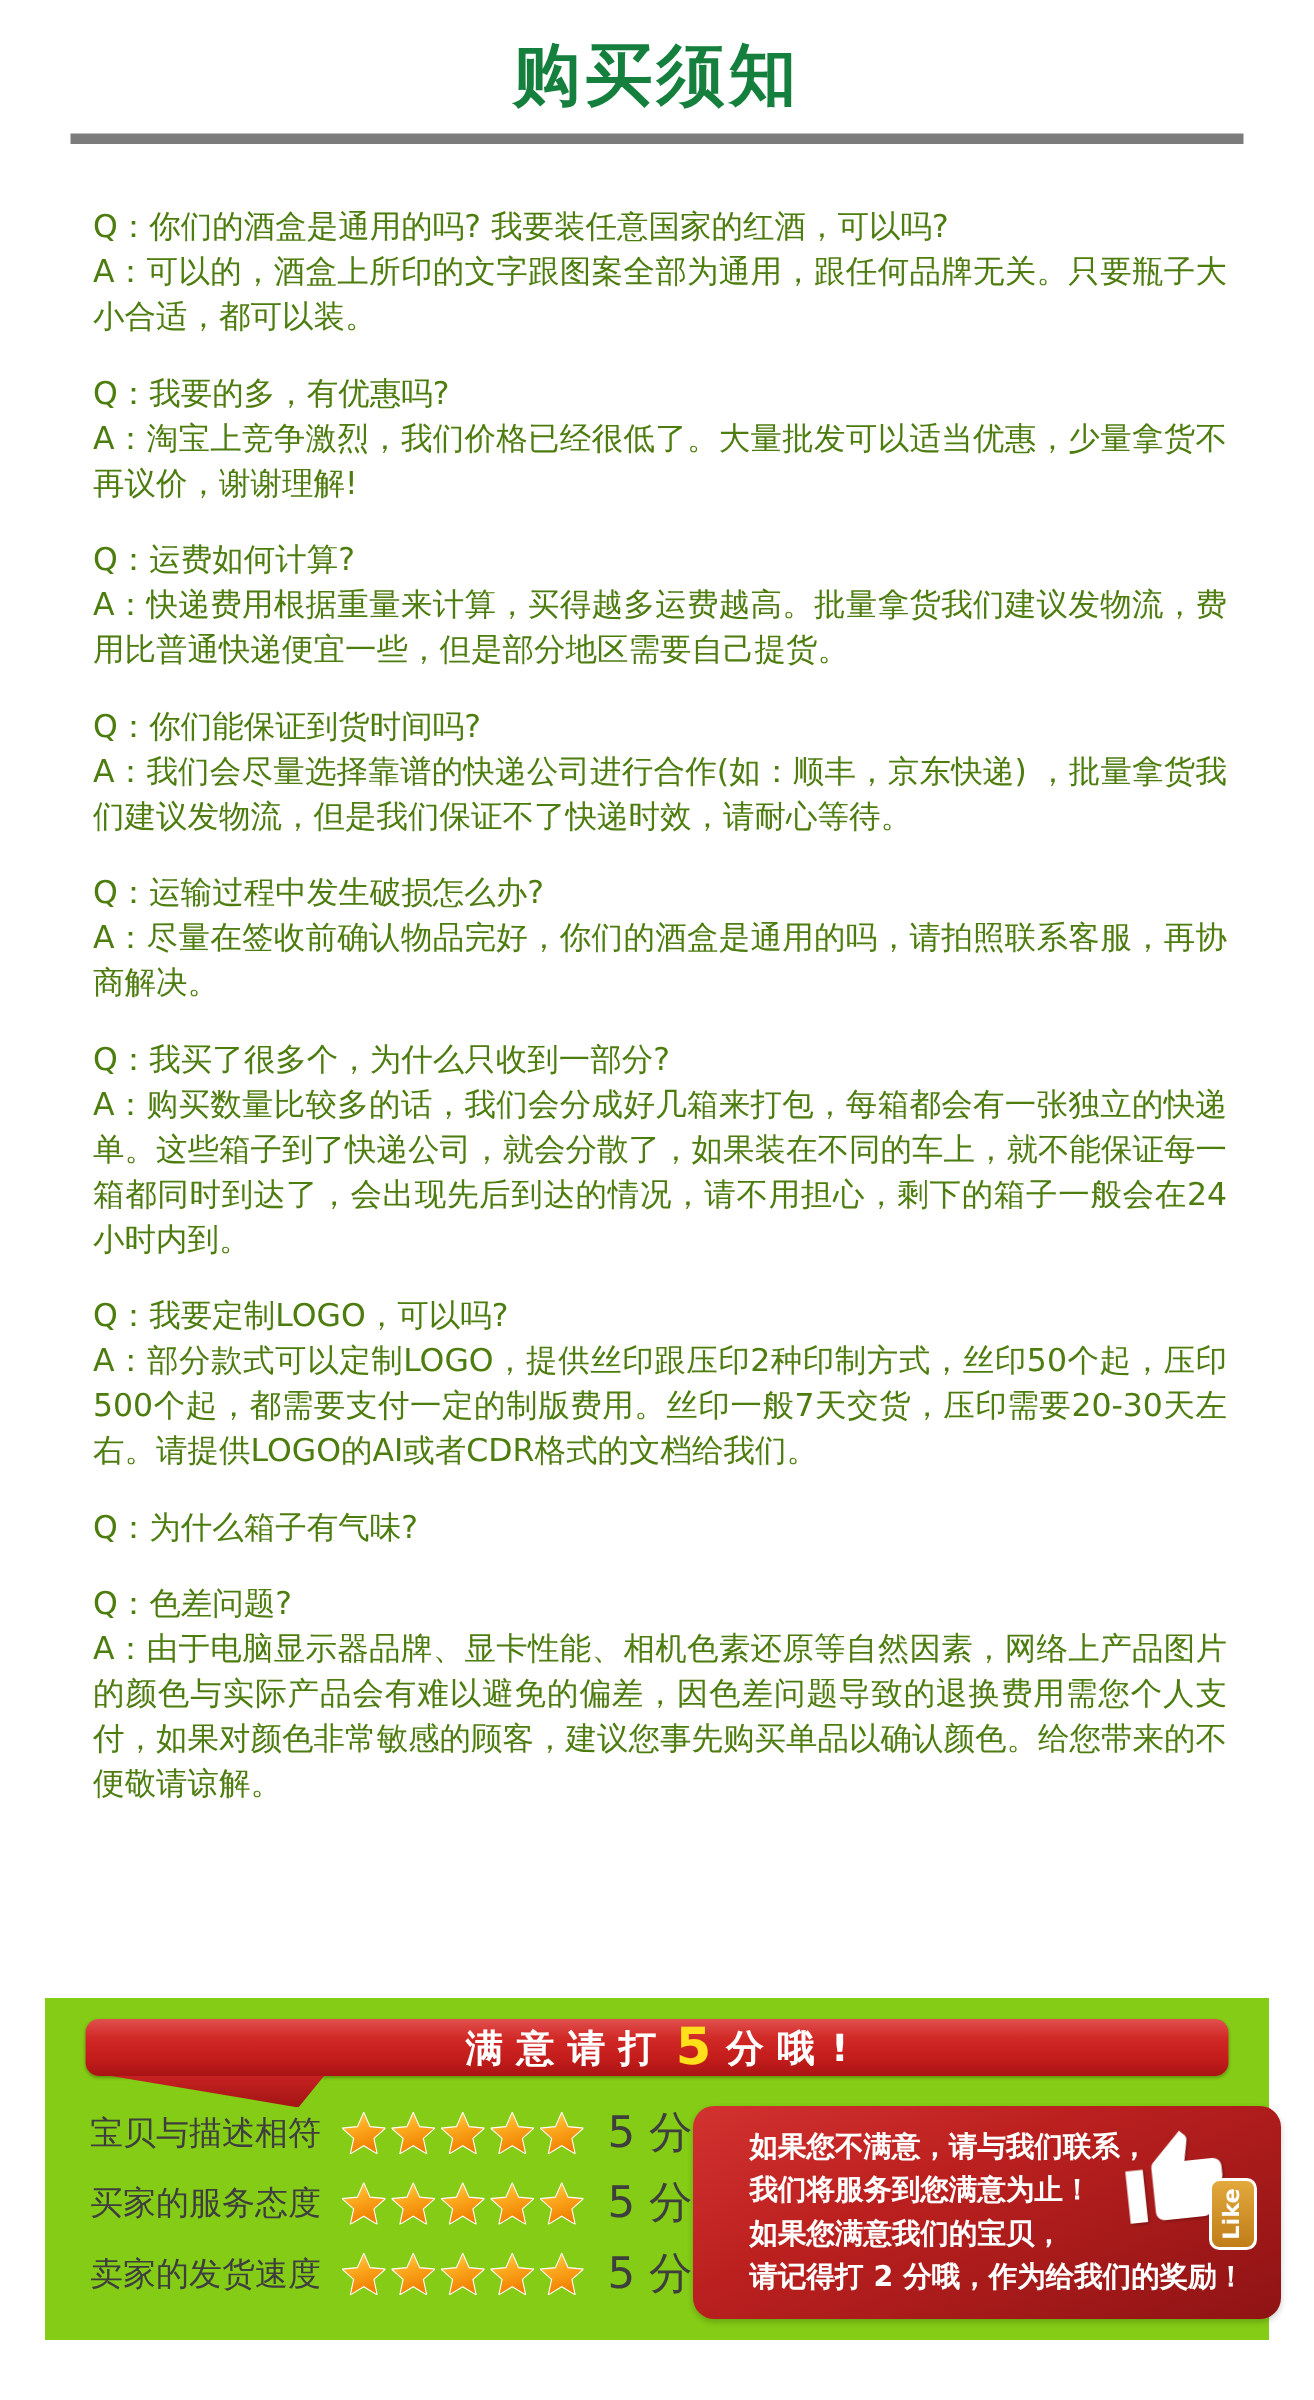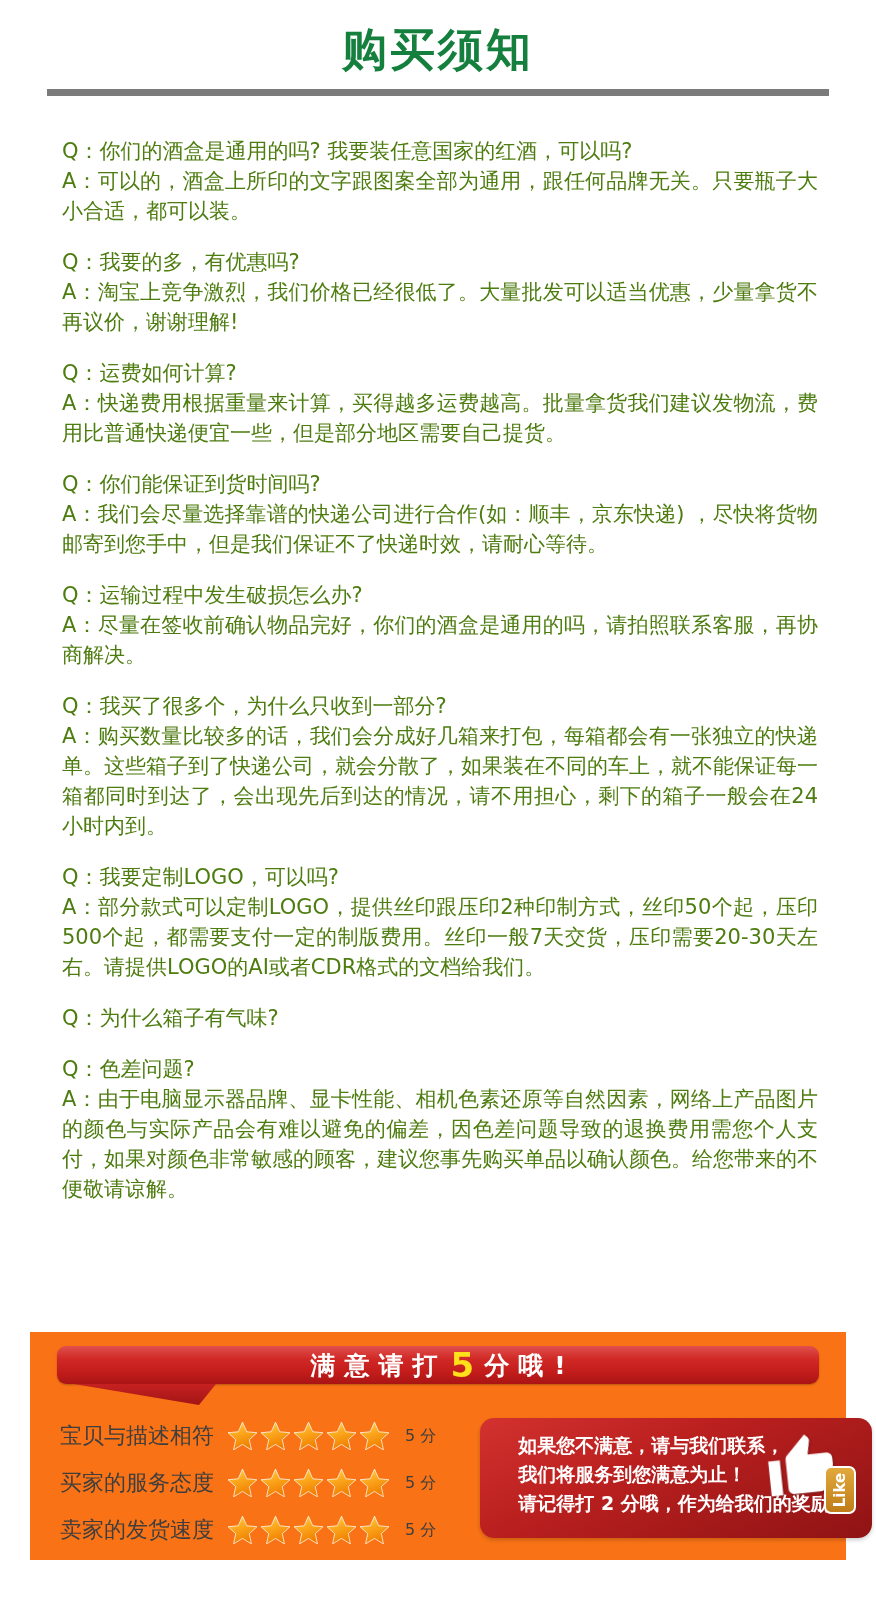--- a/index.html
+++ b/index.html
@@ -38,21 +38,21 @@
     line-height: 30px;
     text-align: justify;
   }
   
   .bottom-panel {
     position: absolute;
     left: 30px;
     top: 1332px;
     width: 816px;
     height: 228px;
-    background: #f97316;
+    background: #84cc16;
   }
   .rating-banner {
     position: relative;
     margin: 14px auto 0 auto;
     width: 762px;
     height: 38px;
     border-radius: 9px;
     background: linear-gradient(180deg, #e0504d 0%, #d02825 35%, #c21c1b 70%, #a91414 100%);
     box-shadow: 0 1px 2px rgba(0,0,0,0.25);
     display: flex;
@@ -75,40 +75,39 @@
     top: 52px;
     width: 142px;
     height: 21px;
     background: linear-gradient(180deg, #c62121, #a31414);
     clip-path: polygon(0 0, 100% 0, 88% 100%);
   }
   .panel-body {
     display: flex;
     justify-content: space-between;
     align-items: flex-start;
-    margin-top: 34px;
+    margin-top: 20px;
     padding: 0 22px 0 30px;
-    gap: 44px;
   }
   .rating-row {
     display: flex;
     align-items: center;
     height: 36px;
     margin-bottom: 11px;
     white-space: nowrap;
   }
   .rating-label {
     font-size: 22px;
     color: #3e3e3e;
     margin-right: 14px;
   }
   .stars { display: flex; align-items: center; }
   .star { width: 29px; height: 28px; margin-right: 4px; }
   .rating-score {
-    font-size: 16px;
+    font-size: 29px;
     color: #3e3e3e;
     margin-left: 12px;
   }
   
   .promise-box {
     position: relative;
     width: 392px;
     min-height: 120px;
     border-radius: 14px;
     background: linear-gradient(155deg, #d23230 0%, #bb201f 38%, #8f1314 100%);
@@ -187,21 +186,21 @@
       <p>A：淘宝上竞争激烈，我们价格已经很低了。大量批发可以适当优惠，少量拿货不再议价，谢谢理解!</p>
     </div>
 
     <div class="faq-item">
       <p>Q：运费如何计算?</p>
       <p>A：快递费用根据重量来计算，买得越多运费越高。批量拿货我们建议发物流，费用比普通快递便宜一些，但是部分地区需要自己提货。</p>
     </div>
 
     <div class="faq-item">
       <p>Q：你们能保证到货时间吗?</p>
-      <p>A：我们会尽量选择靠谱的快递公司进行合作(如：顺丰，京东快递) ，尽快将货物邮寄到您手中，但是我们保证不了快递时效，请耐心等待。</p>
+      <p>A：我们会尽量选择靠谱的快递公司进行合作(如：顺丰，京东快递) ，批量拿货我们建议发物流，但是我们保证不了快递时效，请耐心等待。</p>
     </div>
 
     <div class="faq-item">
       <p>Q：运输过程中发生破损怎么办?</p>
       <p>A：尽量在签收前确认物品完好，你们的酒盒是通用的吗，请拍照联系客服，再协商解决。</p>
     </div>
 
     <div class="faq-item">
       <p>Q：我买了很多个，为什么只收到一部分?</p>
       <p>A：购买数量比较多的话，我们会分成好几箱来打包，每箱都会有一张独立的快递单。这些箱子到了快递公司，就会分散了，如果装在不同的车上，就不能保证每一箱都同时到达了，会出现先后到达的情况，请不用担心，剩下的箱子一般会在24小时内到。</p>
@@ -303,20 +302,21 @@
         </div>
       </div>
 
     <div class="promise-box">
       <div>
 
           <div class="promise-line">如果您不满意，请与我们联系，</div>
 
           <div class="promise-line">我们将服务到您满意为止！</div>
 
+          <div class="promise-line">如果您满意我们的宝贝，</div>
 
           <div class="promise-line">请记得打 2 分哦，作为给我们的奖励！</div>
         </div>
       <div class="thumb-wrap">
         <svg class="thumb-svg" viewBox="0 0 24 24">
           <path fill="#ffffff" d="M1 21h4V9H1v12zm22-11c0-1.1-.9-2-2-2h-6.31l.95-4.57.03-.32c0-.41-.17-.79-.44-1.06L14.17 1 7.59 7.59C7.22 7.95 7 8.45 7 9v10c0 1.1.9 2 2 2h9c.83 0 1.54-.5 1.84-1.22l3.02-7.05c.09-.23.14-.47.14-.73v-2z"></path>
         </svg>
         <div class="like-badge">
           <span>Like</span>
         </div>

